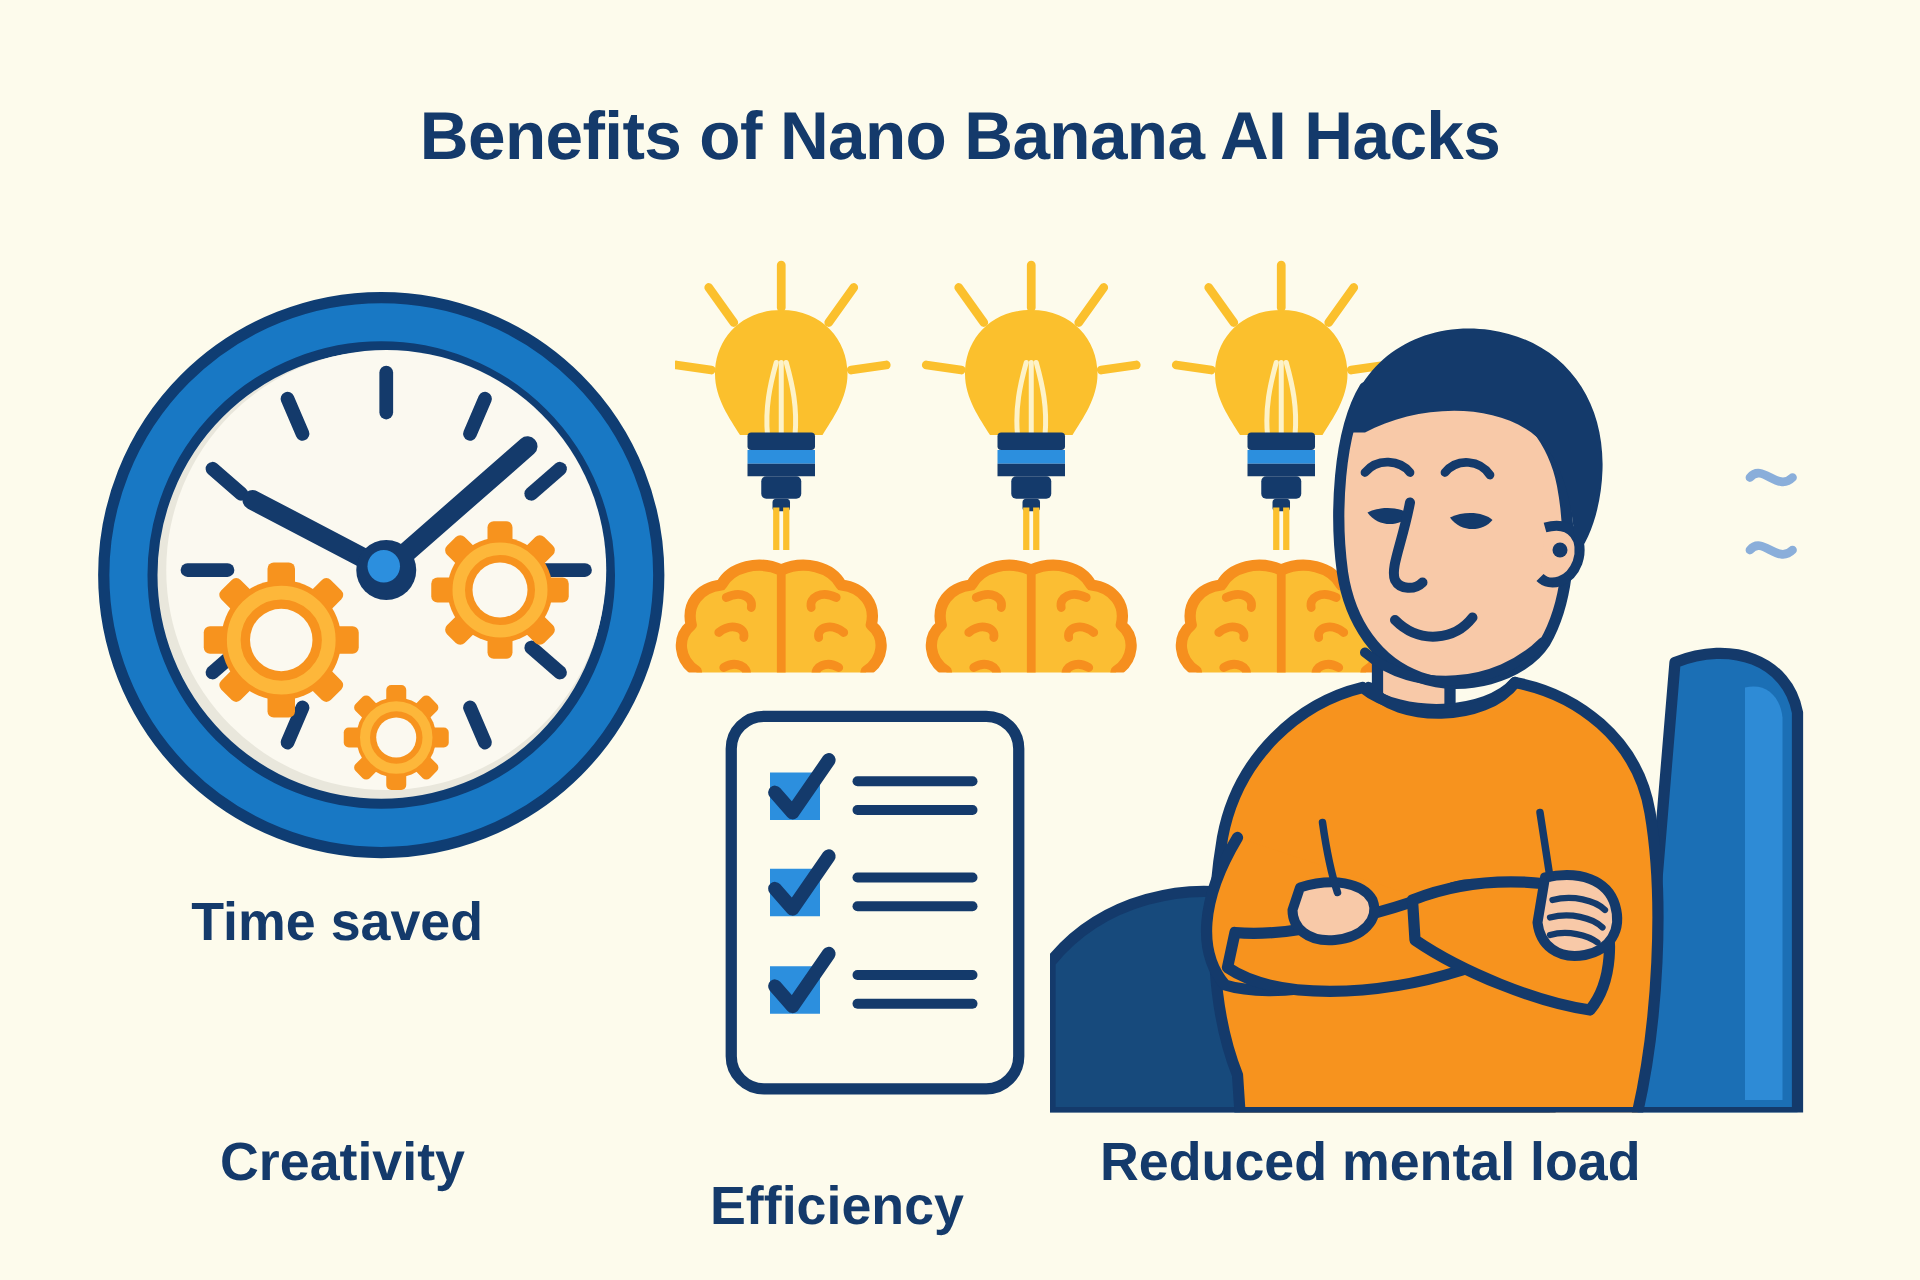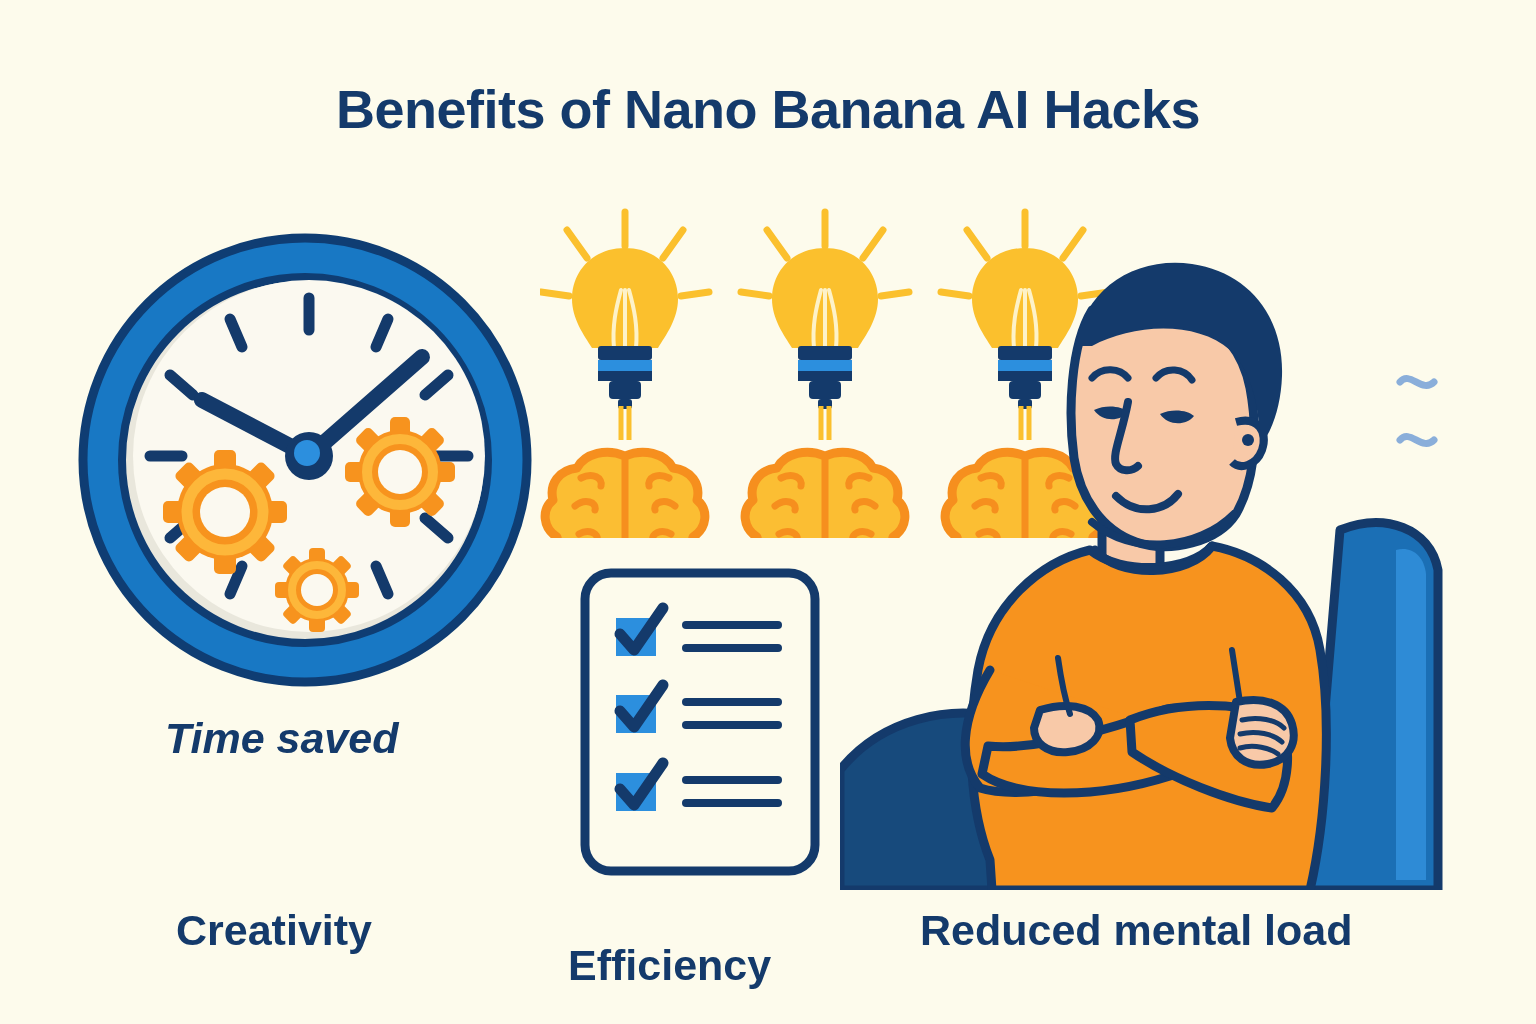--- a/index.html
+++ b/index.html
@@ -24,24 +24,24 @@
     white-space:nowrap;
   }
 
   
   .caption{
     color:#143A6B;
     font-size:43px;
     font-weight:600;
     white-space:nowrap;
   }
-  #cap-time{left:165px;top:714px;font-style:italic;}
+  #cap-time{left:153px;top:714px;}
   #cap-creativity{left:176px;top:906px;text-align:right;}
   #cap-efficiency{left:568px;top:906px;margin-top:35px;}
-  #cap-mental{left:920px;top:906px;}
+  #cap-mental{left:880px;top:906px;}
 
   
   svg{display:block;}
 </style>
 </head>
 <body style="background: rgb(253, 251, 236);">
 
 <div id="stage">
 
   <div class="abs" id="title">Benefits of Nano Banana AI Hacks</div>

